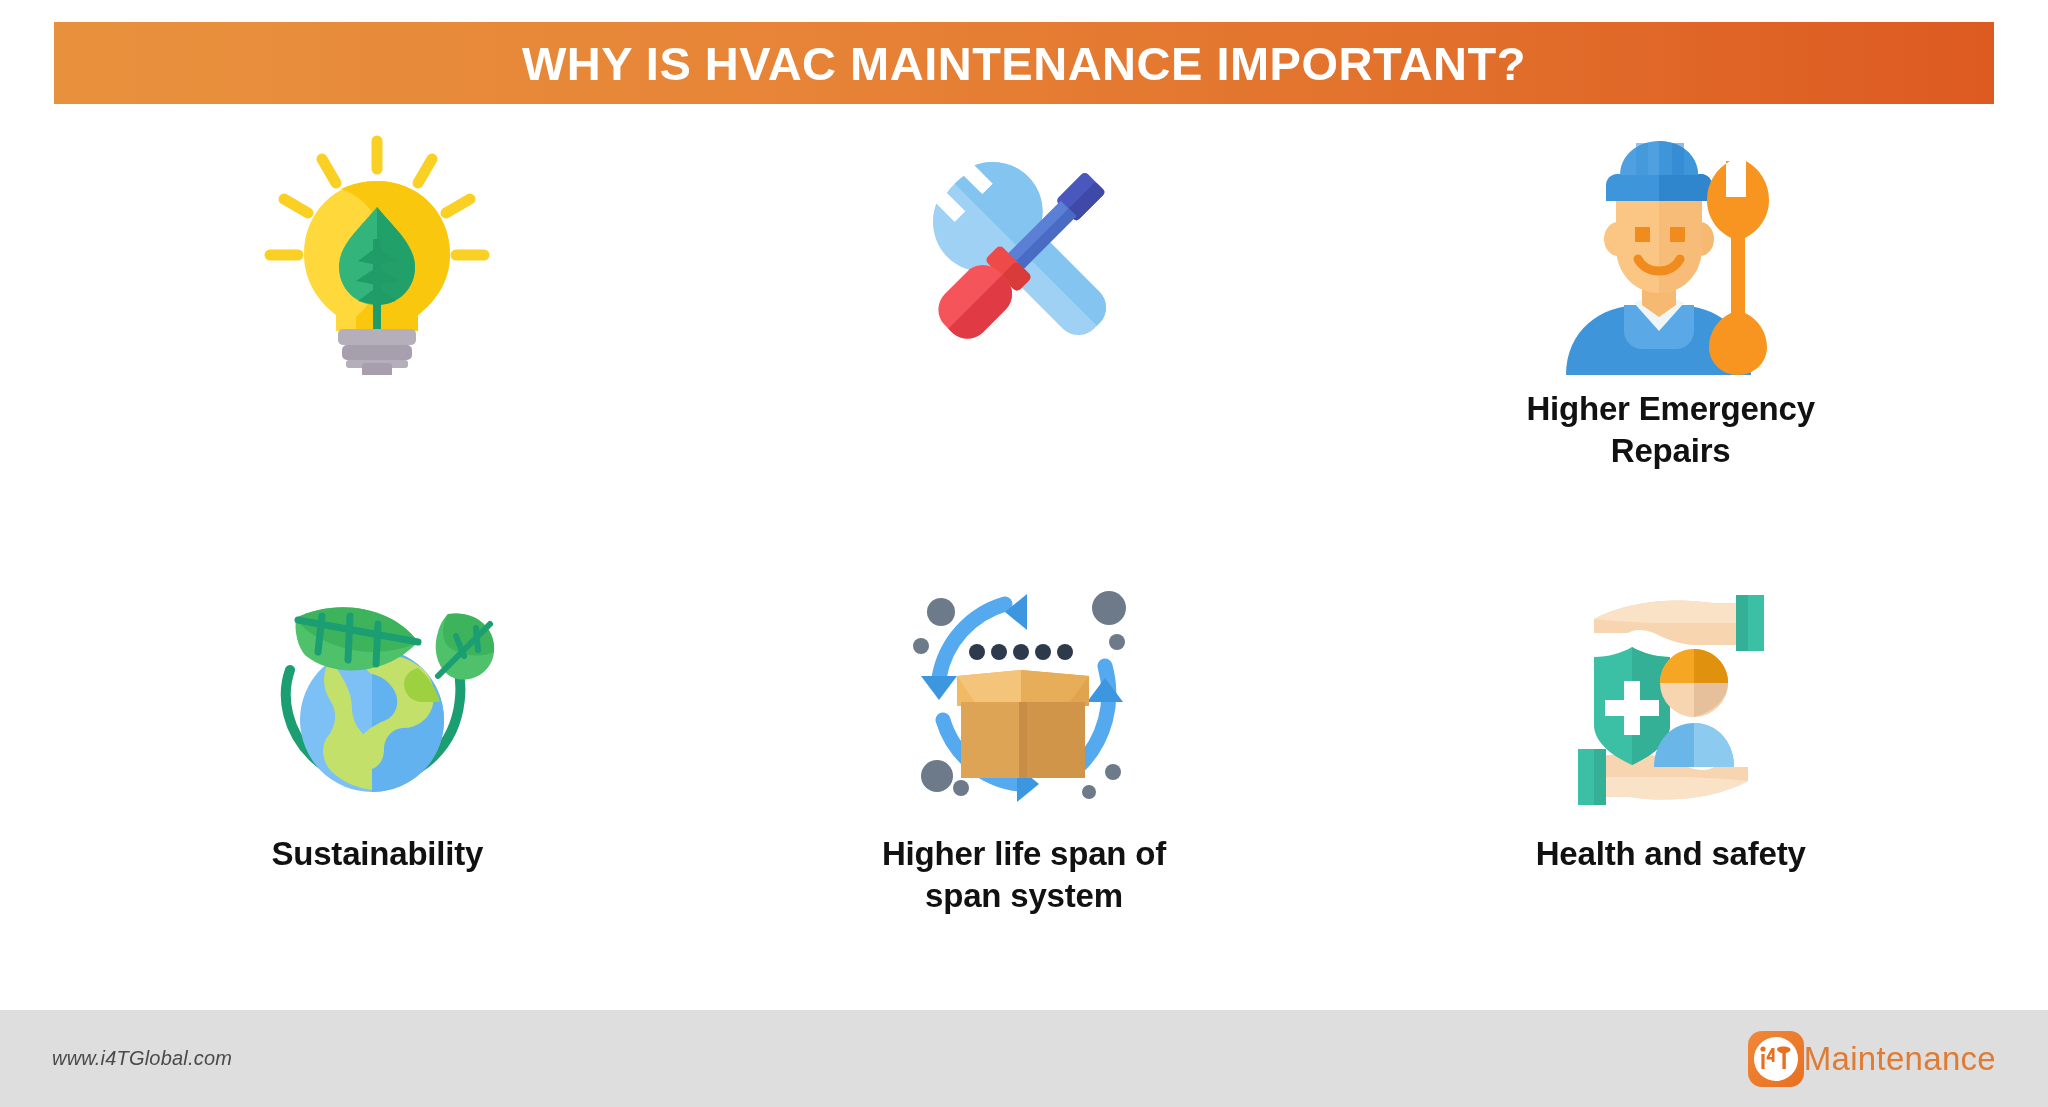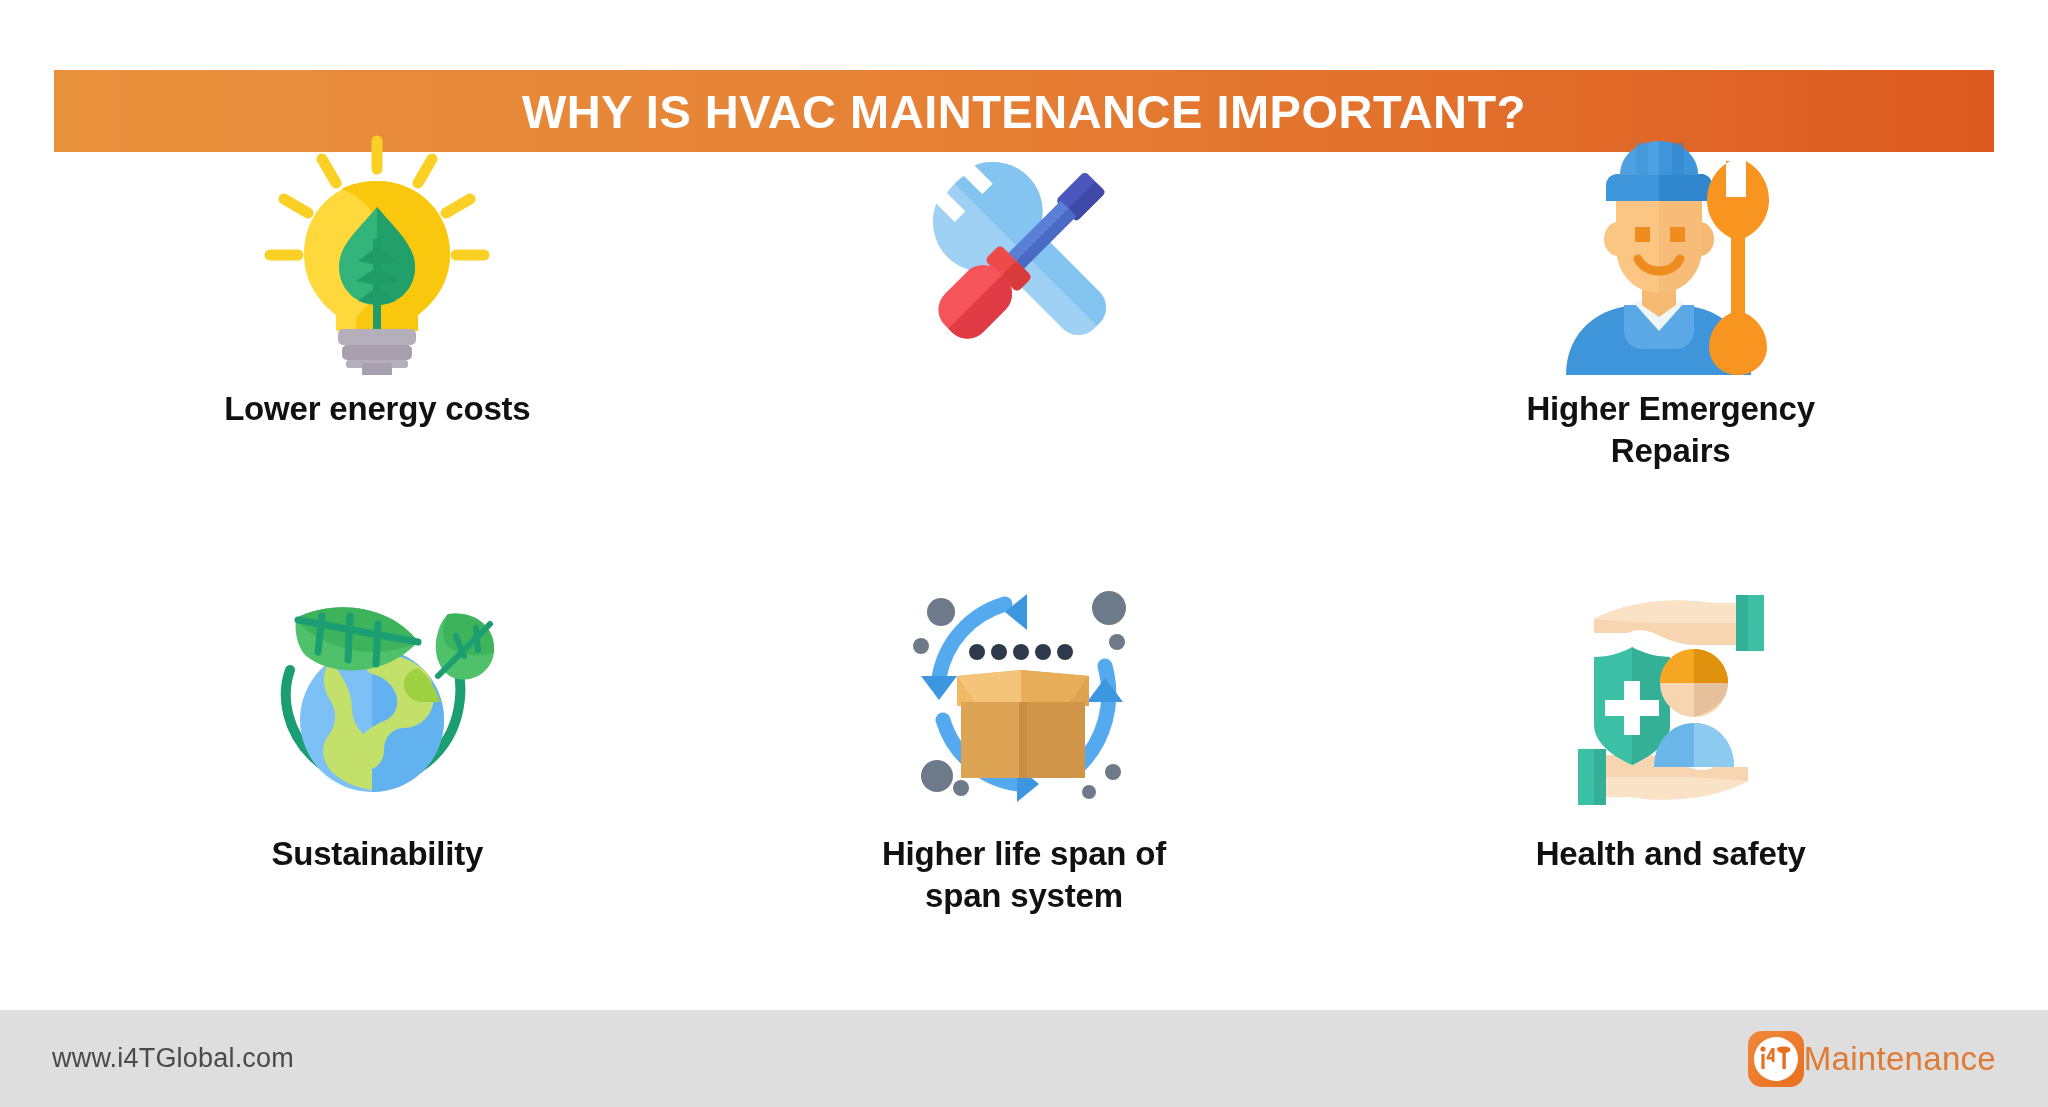--- a/index.html
+++ b/index.html
@@ -19,21 +19,20 @@
   #header-banner {
     position: absolute;
     left: 54px;
     top: 22px;
     width: 1940px;
     height: 82px;
     background: linear-gradient(90deg, #e8913d 0%, #e78437 38%, #e2712c 70%, #dd5a21 100%);
     display: flex;
     align-items: center;
     justify-content: center;
-    margin-top: 48px;
   }
   #header-title {
     color: #ffffff;
     font-size: 47px;
     font-weight: bold;
     letter-spacing: 0.5px;
     text-transform: uppercase;
     white-space: nowrap;
     font-family: "Liberation Sans", sans-serif;
   }
@@ -86,25 +85,26 @@
     width: 2048px;
     height: 97px;
     background: #dedede;
     display: flex;
     align-items: center;
     justify-content: space-between;
     box-sizing: border-box;
     padding: 0 52px 0 52px;
   }
   #footer-url {
-    font-size: 27px;
+    font-size: 20px;
     color: #4a4a4a;
     font-family: "Liberation Sans", sans-serif;
     font-weight: normal;
     letter-spacing: 0.2px;
+    font-style: italic;
   }
   #footer-logo {
     display: flex;
     align-items: center;
     gap: 0;
   }
   #logo-badge {
     width: 56px;
     height: 56px;
     border-radius: 14px;
@@ -164,21 +164,20 @@
           <path d="M115 132 L136 146 L115 150 Z"></path>
           <path d="M115 152 L96 166 L115 170 Z"></path>
           <path d="M115 152 L134 166 L115 170 Z"></path>
         </g>
         <rect x="76" y="194" width="78" height="16" rx="5" fill="#b5aebb"></rect>
         <rect x="80" y="210" width="70" height="15" rx="5" fill="#a79fad"></rect>
         <rect x="84" y="225" width="62" height="8" rx="3" fill="#b5aebb"></rect>
         <rect x="100" y="228" width="30" height="15" rx="3" fill="#a79fad"></rect>
       </svg>
     </div>
-    <div class="card-label">Lower energy costs</div>
   </div>
 
   <div class="card row1">
     <div class="card-icon">
       <svg width="230" height="235" viewBox="0 0 230 235">
 
         <g transform="rotate(-45 115 115)">
           <path d="M103 18 L103 44 L88 44 L88 18 C70 26 58 44 58 64 C58 85 71 102 89 110 L89 196 C89 208 99 218 111 218 L119 218 C131 218 141 208 141 196 L141 110 C159 102 172 85 172 64 C172 44 160 26 142 18 L142 44 L127 44 L127 18 C123 17 119 17 115 17 C111 17 107 17 103 18 Z" fill="#9ed1f4"></path>
           <path d="M115 17 L115 218 L119 218 C131 218 141 208 141 196 L141 110 C159 102 172 85 172 64 C172 44 160 26 142 18 L142 44 L127 44 L127 18 C123 17 119 17 115 17 Z" fill="#84c4f0"></path>
         </g>

